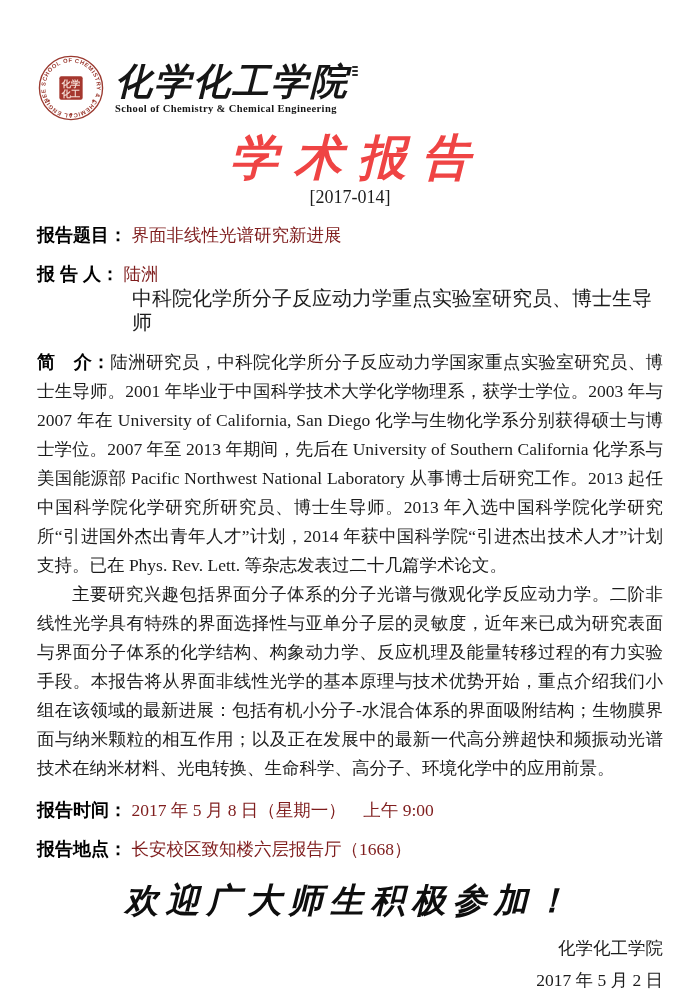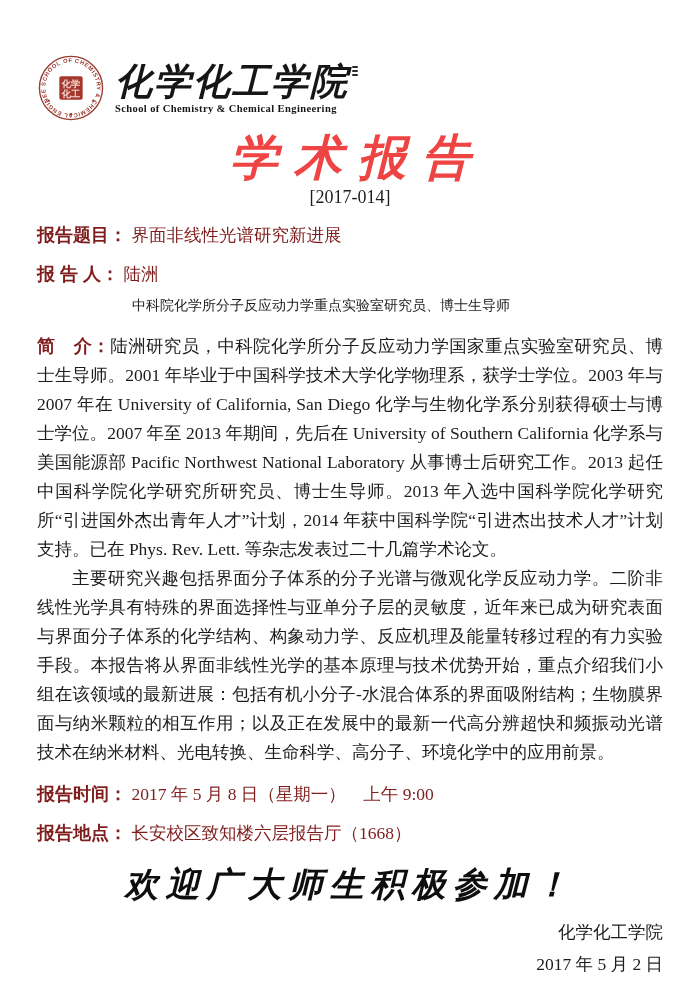--- a/index.html
+++ b/index.html
@@ -50,24 +50,24 @@
   }
   .report-number {
     text-align: center;
     font-size: 18px; line-height: 22px; margin-top: 0;
     font-family: "Liberation Serif", "DejaVu Serif", serif;
   }
   
   .row { margin-top: 15px; font-size: 17.5px; line-height: 24px; }
   .label {
     font-family: "Liberation Sans", "DejaVu Sans", sans-serif;
-    font-weight: bold; font-size: 18px; color: #7f1d1d;
+    font-weight: bold; font-size: 18px; color: #000000;
   }
   .value { font-size: 17.5px; color: #7f1d1d; }
-  .affiliation { margin-top: 8px; padding-left: 95px; font-size: 14px; line-height: 24px; }
+  .affiliation { padding-left: 95px; font-size: 20px; line-height: 24px; }
   
   .para {
     margin-top: 14px;
     font-size: 17.5px; line-height: 29px;
     text-align: justify; text-justify: inter-ideograph;
   }
   .para.indent { text-indent: 2em; margin-top: 0; }
   
   .welcome {
     text-align: center;

